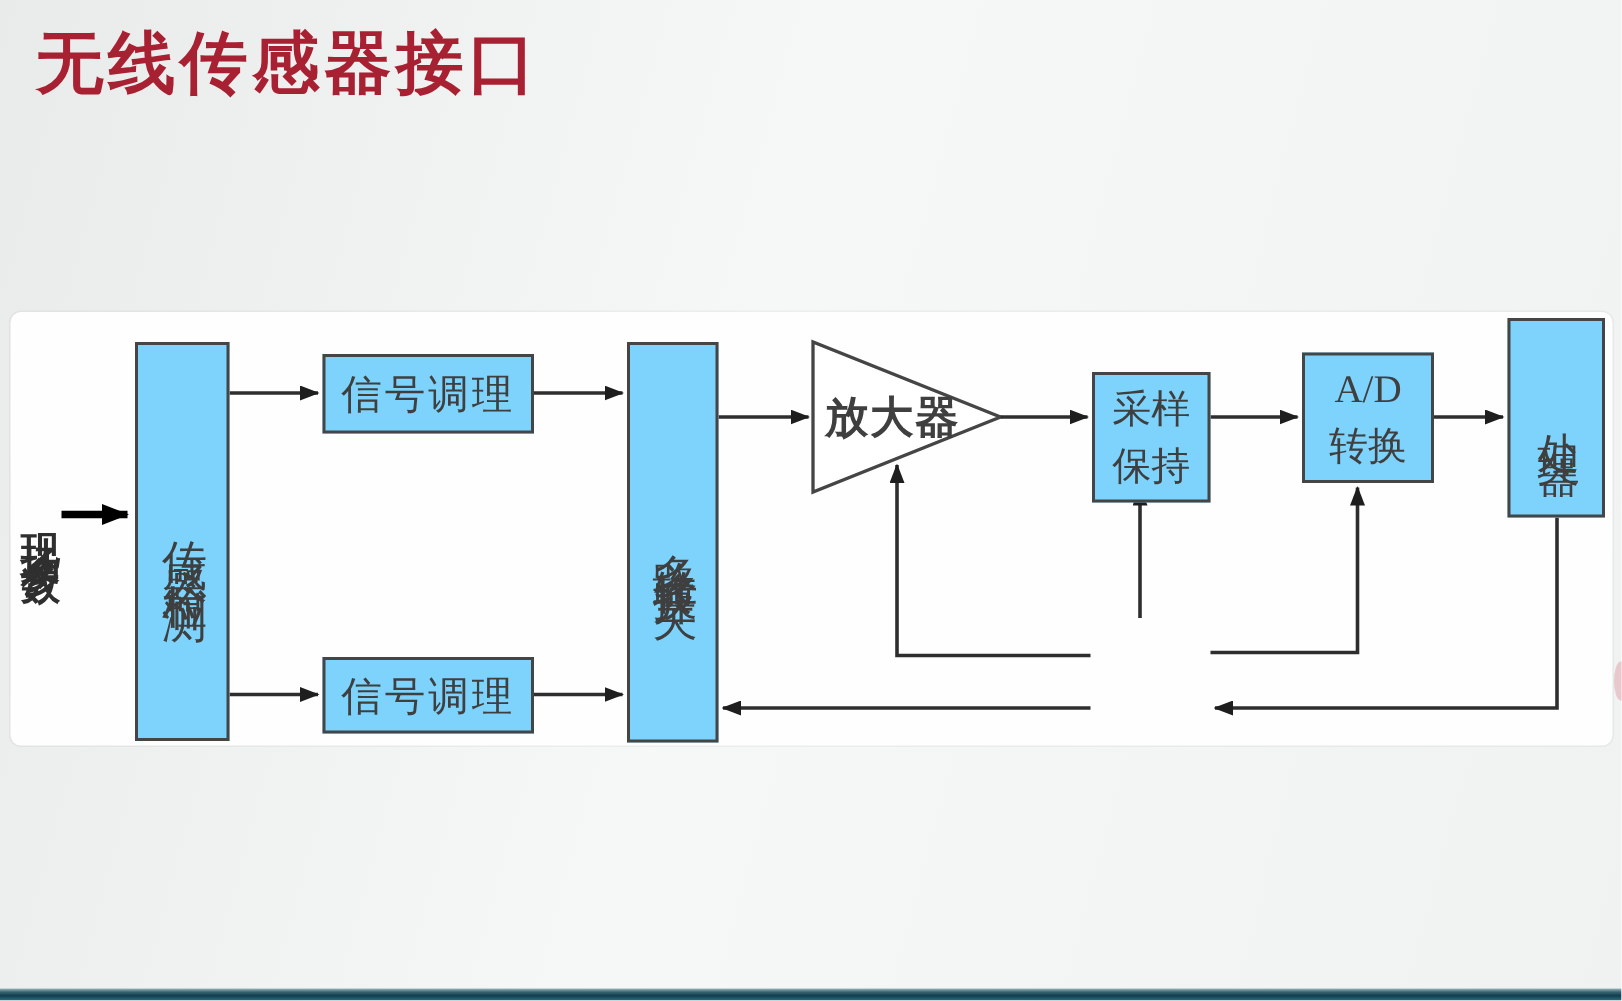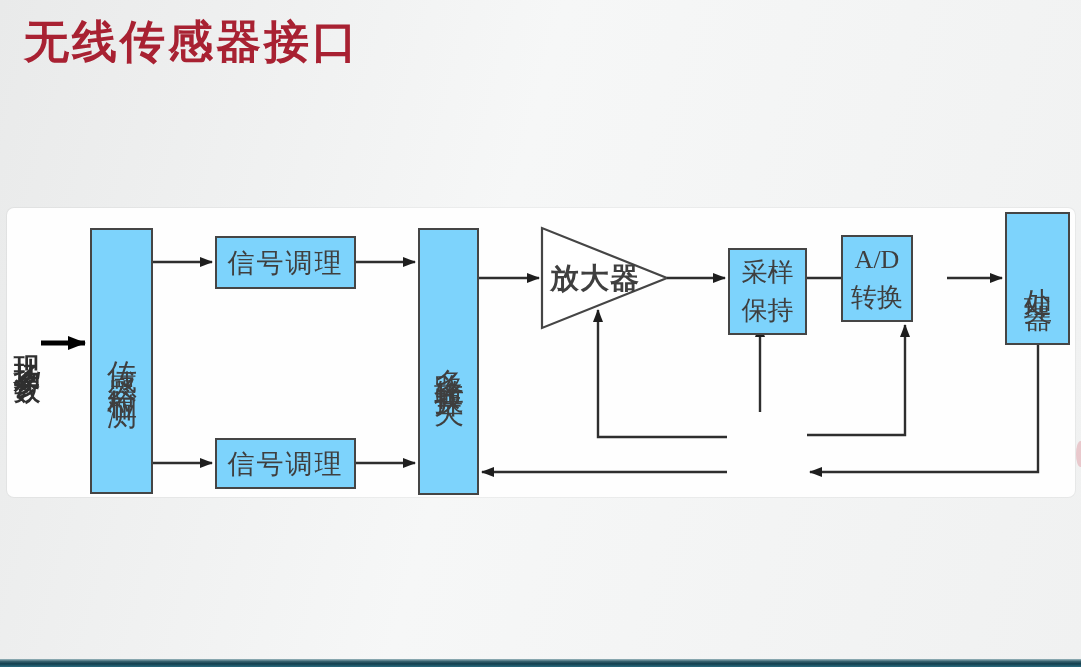--- a/index.html
+++ b/index.html
@@ -51,21 +51,21 @@
     font-weight: 700;
     color: #2f2f2f;
     letter-spacing: 0.28em;
     display: flex; align-items: center; justify-content: center;
   }
   .sensor-box   { left: 83px;  top: 20px;  width: 63px;  height: 266px; font-size: 30px; letter-spacing: 0.32em; }
   .sig-top      { left: 208px; top: 28px;  width: 141px; height: 53px;  font-size: 27px; letter-spacing: 2px; }
   .sig-bottom   { left: 208px; top: 230px; width: 141px; height: 51px;  font-size: 27px; letter-spacing: 2px; }
   .mux-box      { left: 411px; top: 20px;  width: 61px;  height: 267px; font-size: 30px; letter-spacing: 0.18em; }
   .sh-box       { left: 721px; top: 27px;  width: 79px;  height: 87px;  font-size: 26px; line-height: 1.45; margin-top: 13px; }
-  .adc-box      { left: 834px; top: 27px;  width: 72px;  height: 87px;  font-size: 26px; line-height: 1.45; }
+  .adc-box      { left: 861px; top: 27px;  width: 88px;  height: 87px;  font-size: 26px; line-height: 1.45; }
   .proc-box     { left: 998px; top: 4px;   width: 65px;  height: 133px; font-size: 28px; letter-spacing: 0.32em; }
   .ctrl-box     { left: 720px; top: 204px; width: 80px;  height: 84px;  font-size: 26px; line-height: 1.45; }
   .amp-label {
     position: absolute;
     left: 540px; top: 56px; width: 96px; height: 30px;
     font-size: 29px; color: #3f3f3f;
     display: flex; align-items: center; justify-content: center;
     letter-spacing: 1px;
     font-weight: bold;
   }

